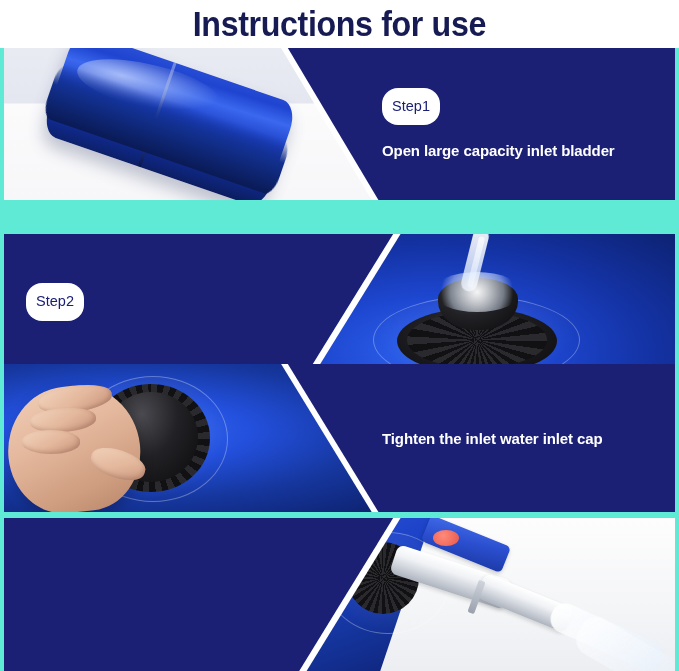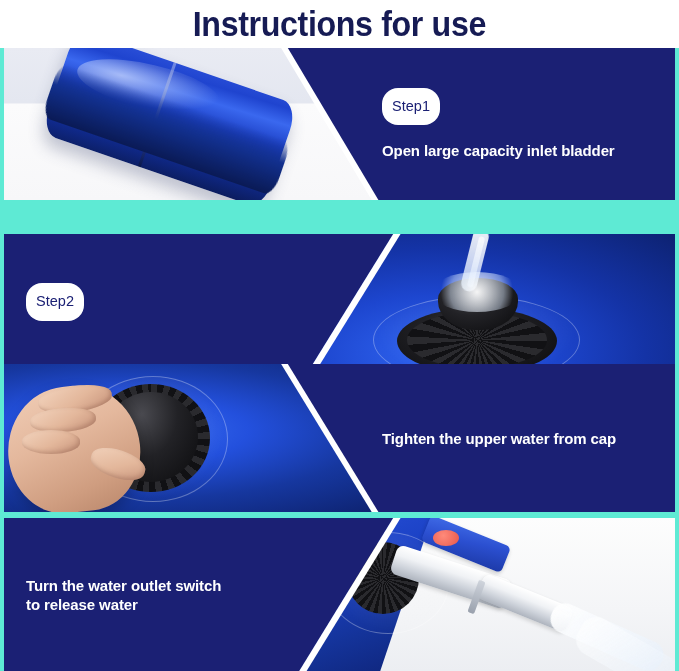--- a/index.html
+++ b/index.html
@@ -323,21 +323,21 @@
         <div class="hand" style="left:4px; top:22px; width:132px; height:126px; transform:rotate(-6deg);"></div>
         <div class="finger" style="left:34px; top:22px; width:74px; height:26px; transform:rotate(-8deg);"></div>
         <div class="finger" style="left:26px; top:44px; width:66px; height:24px; transform:rotate(-4deg);"></div>
         <div class="finger" style="left:18px; top:66px; width:58px; height:24px; transform:rotate(0deg);"></div>
         <div class="finger" style="left:86px; top:86px; width:56px; height:28px; transform:rotate(18deg);"></div>
       </div>
     </div>
     <div class="navy"></div>
     <div class="white-slash"></div>
     <div class="textblock">
-      <div class="caption">Tighten the upper water from cap</div>
+      <div class="caption">Tighten the inlet water inlet cap</div>
     </div>
   </div>
 
   <div class="panel layout-b" style="top:518px; height:153px;">
     <div class="photo" style="width:420px;">
       <div class="photo-inner">
         <div class="bg-white-soft"></div>
         <div class="tank-body" style="left:-30px; top:-10px; width:210px; height:175px;
                     clip-path: polygon(0 0, 100% 0, 72% 100%, 0 100%);
                     border-radius:0 0 0 40px;"></div>
@@ -348,18 +348,16 @@
         <div class="clamp" style="left:218px; top:62px; width:7px; height:34px; transform:rotate(20deg);"></div>
         <div class="lever" style="left:168px; top:12px; width:86px; height:28px; transform:rotate(22deg);"></div>
         <div class="lever-dot" style="left:178px; top:12px; width:26px; height:16px;"></div>
         <div class="jet" style="left:292px; top:104px; width:120px; height:30px; transform:rotate(24deg); border-radius:14px;"></div>
         <div class="jet" style="left:318px; top:118px; width:110px; height:40px; transform:rotate(30deg); border-radius:16px; opacity:.7;"></div>
       </div>
     </div>
     <div class="navy"></div>
     <div class="white-slash"></div>
     <div class="textblock">
-      <div class="caption">Turn the water outlet switch
-to release water</div>
     </div>
   </div>
 
 </div>
 
 </body></html>

